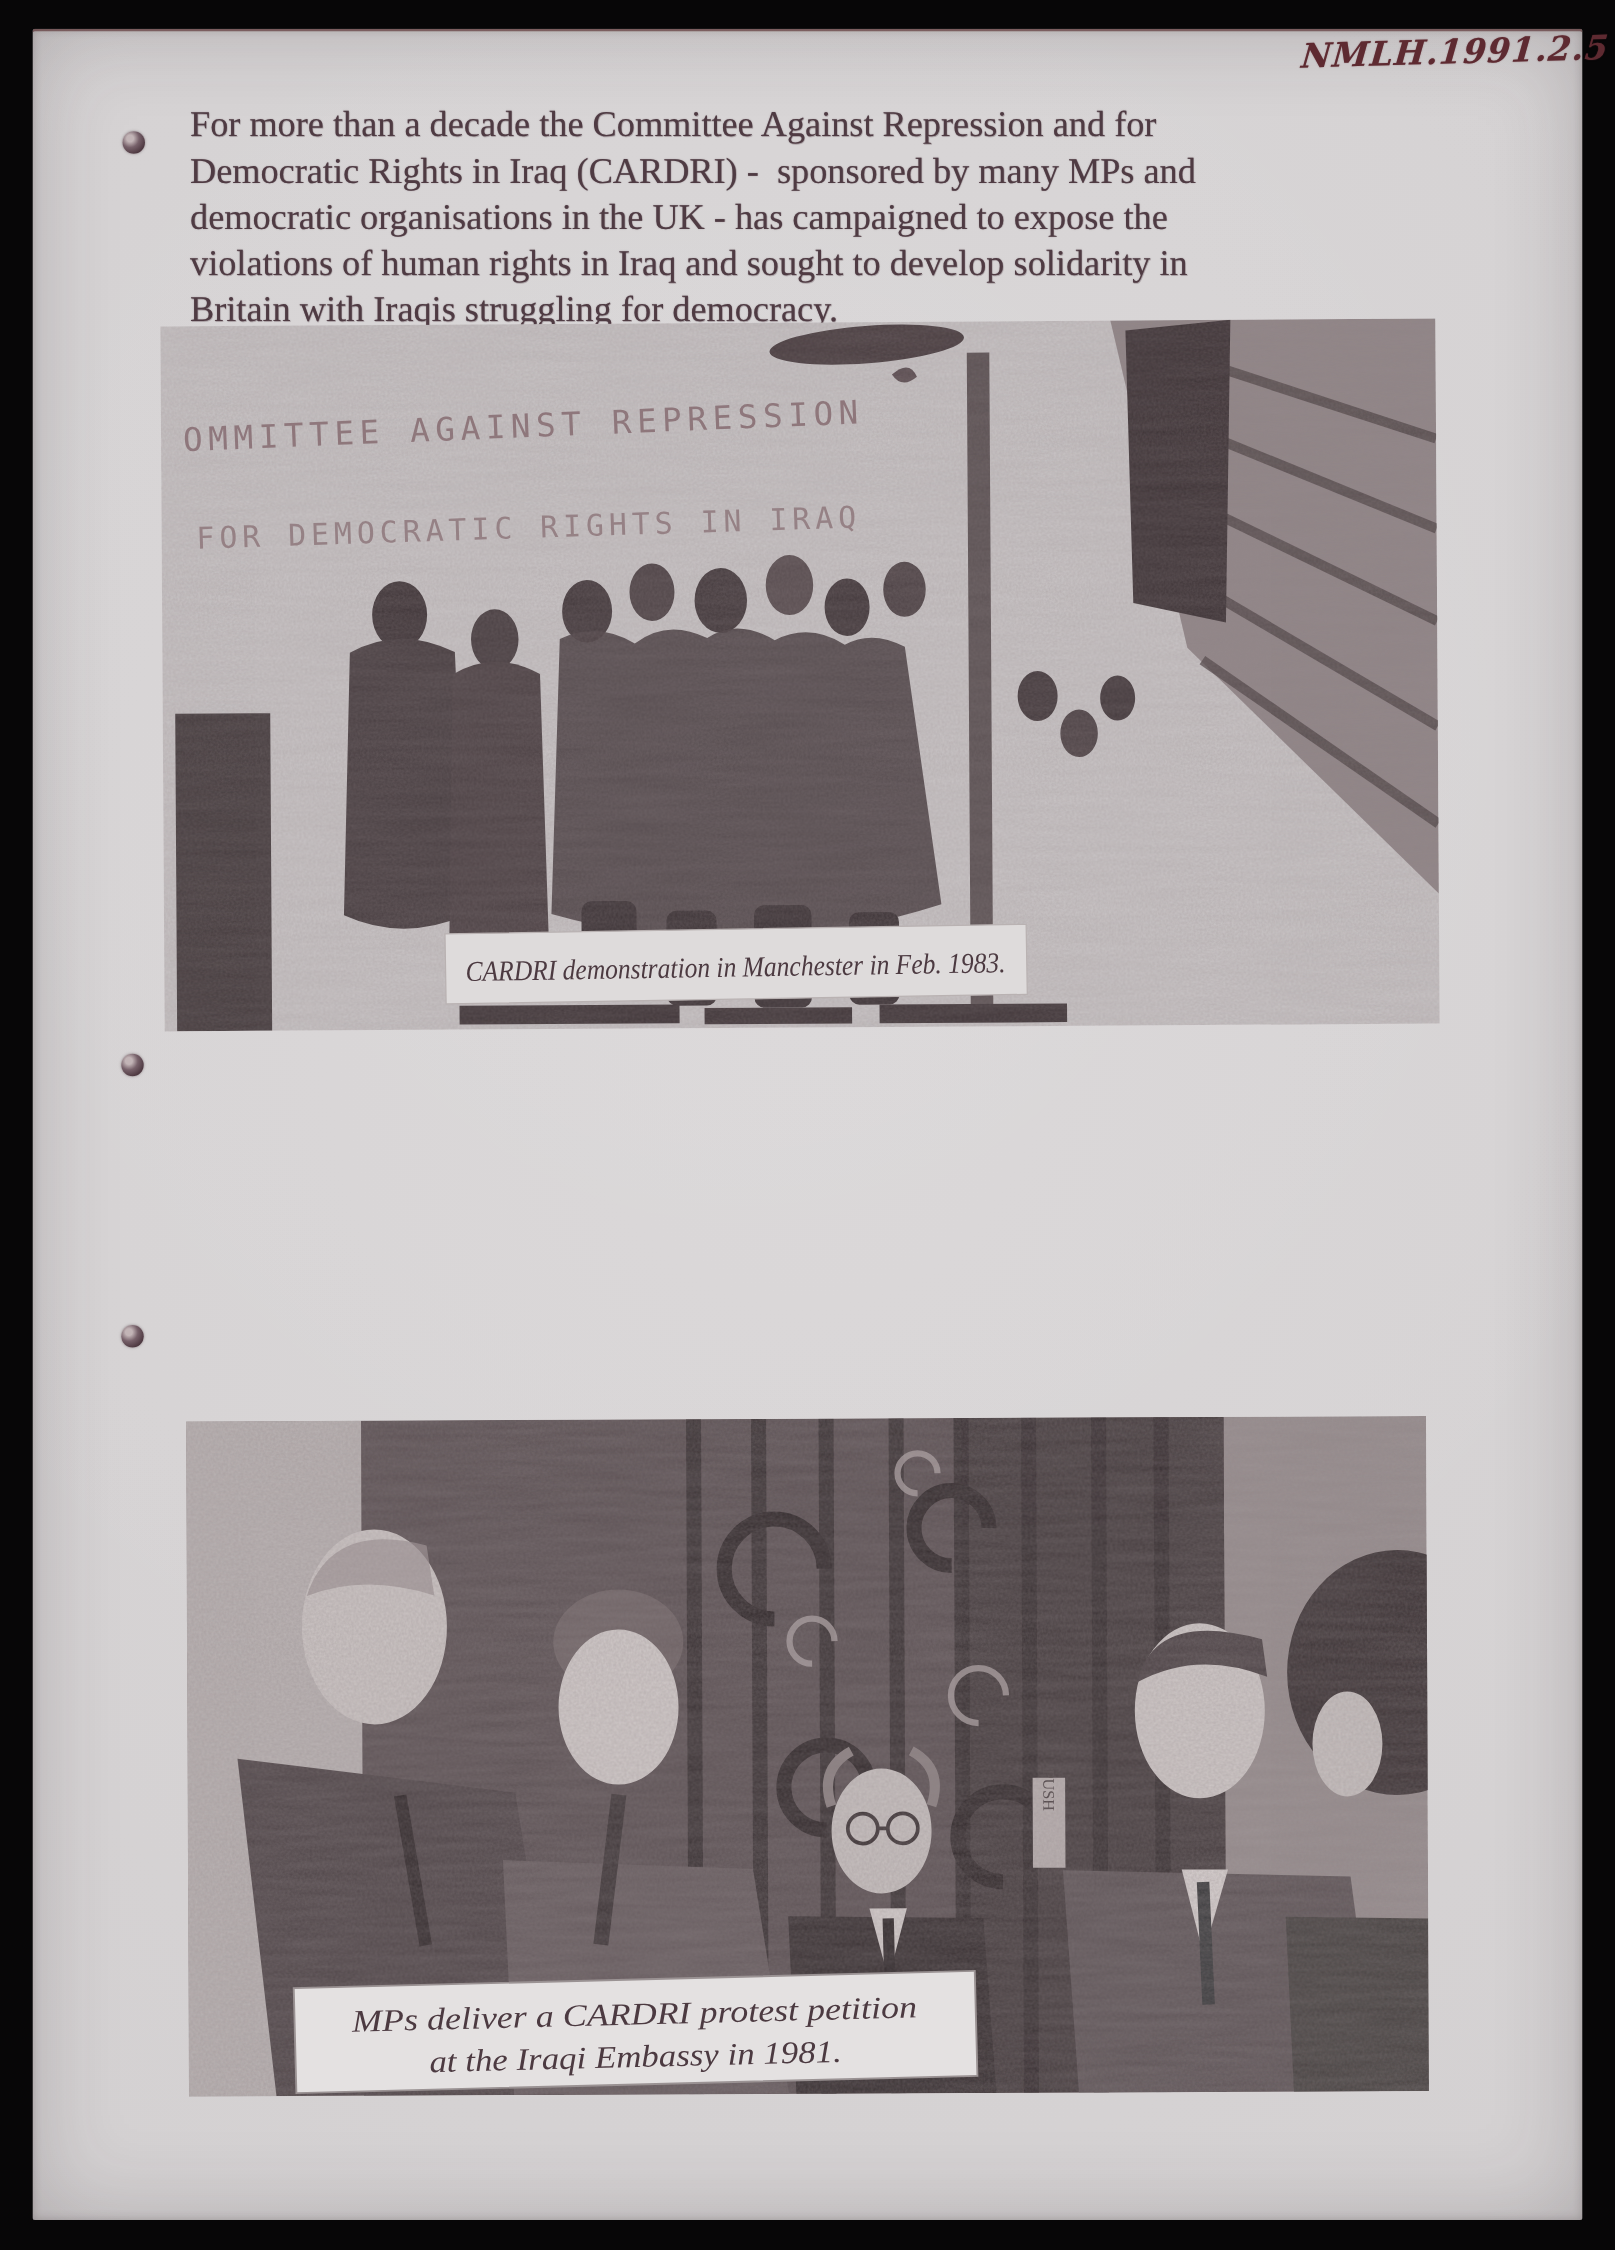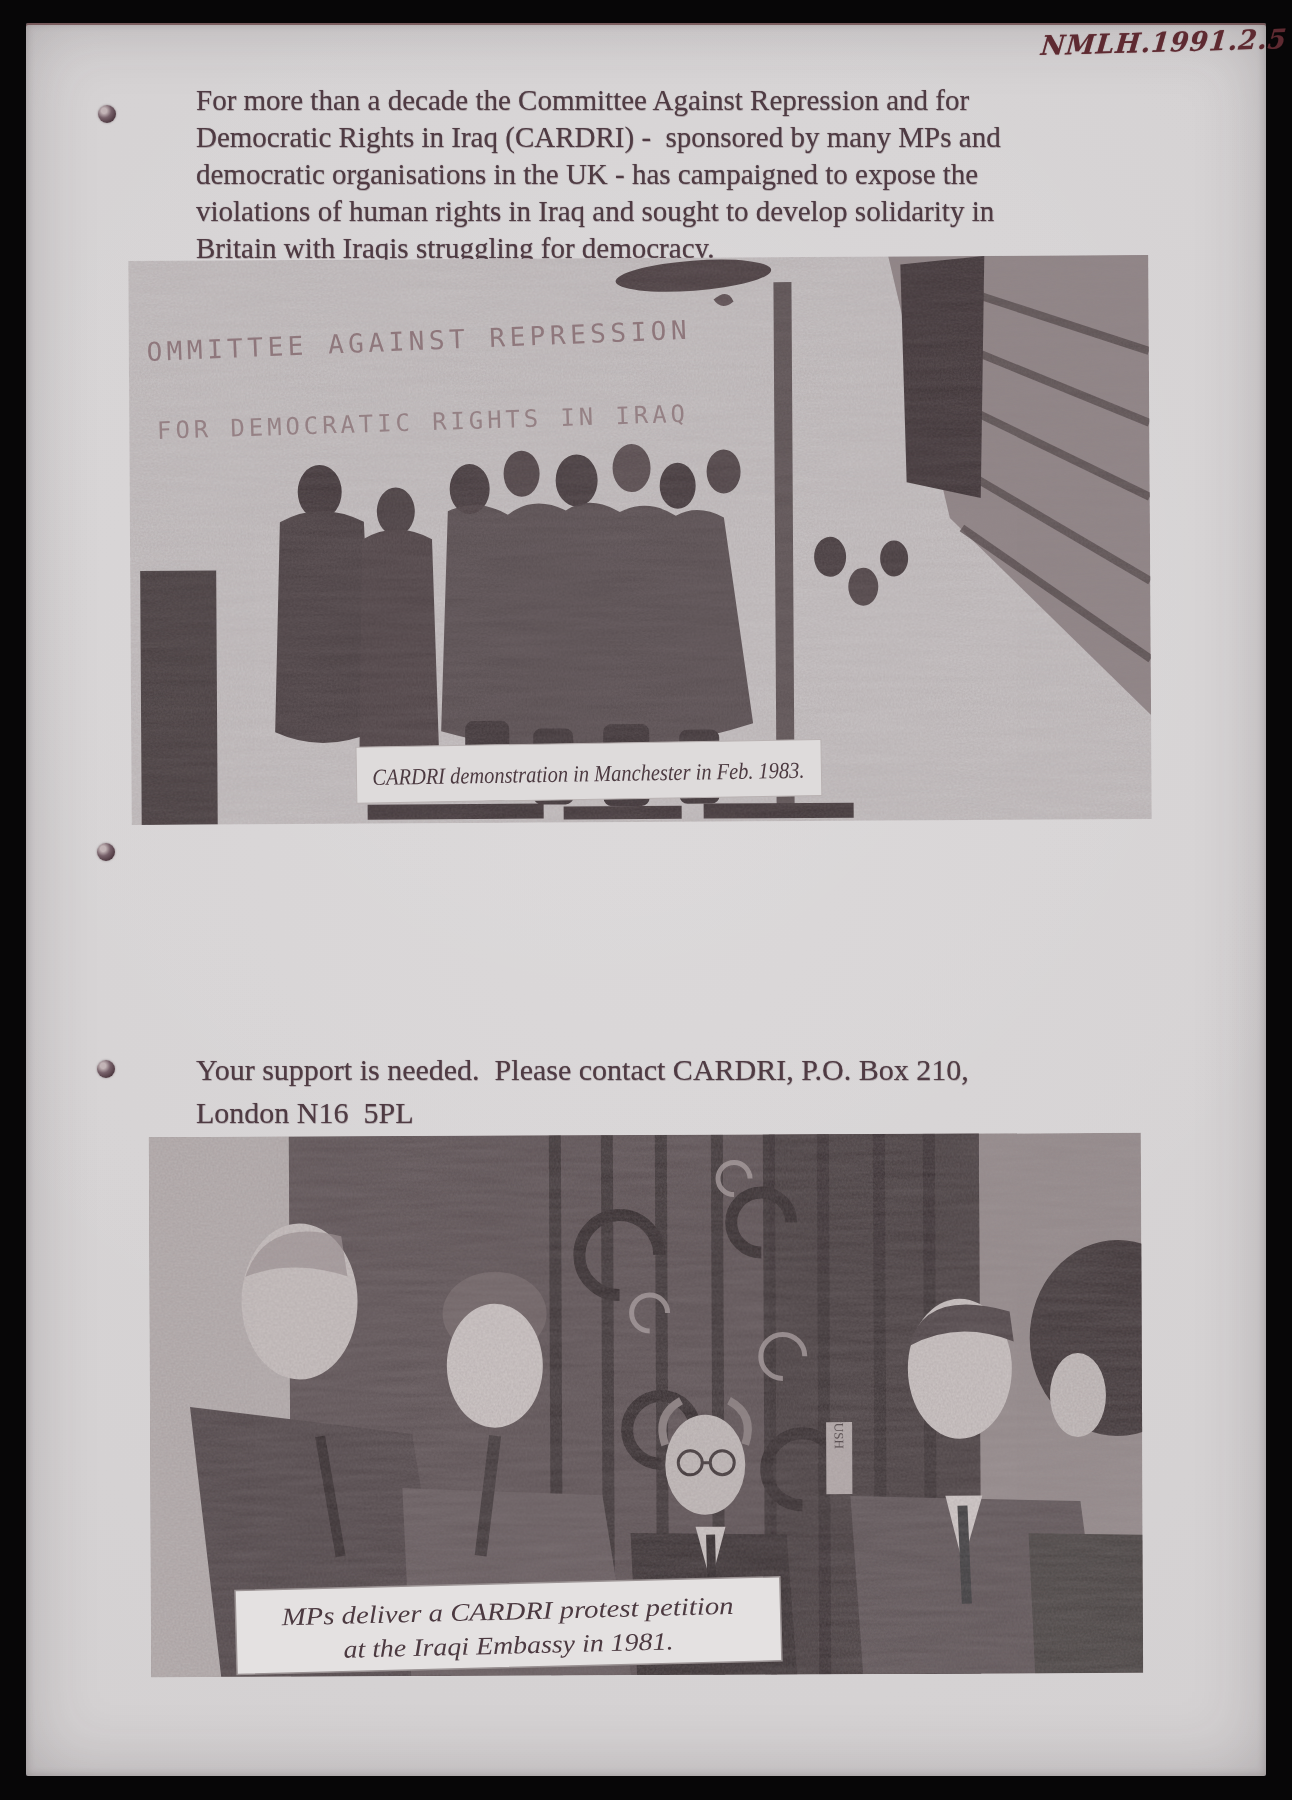--- a/index.html
+++ b/index.html
@@ -30,21 +30,20 @@
   .bullet{
     position:absolute;width:18px;height:18px;border-radius:50%;
     background:radial-gradient(circle at 34% 32%, #c2b4b6 0 16%, #77616a 42%, #49343c 78%, #3c2930 100%);
     box-shadow:0 0 2px rgba(60,41,48,.5);
   }
   .para{
     position:absolute;left:126px;width:960px;
     color:#4f3b43;
     white-space:pre-wrap;
     text-shadow:0 0 1px rgba(79,59,67,.55), 0.5px 0.5px 0 rgba(79,59,67,.25);
-    margin-left:44px;
   }
   .p1{top:59px;font-size:29px;line-height:37px;}
   .p2{top:810px;font-size:30px;line-height:40px;}
   .p3{top:1025px;font-size:30px;line-height:43px;}
   .photo{position:absolute;display:block;}
   .photo1{left:104px;top:235px;transform:rotate(-0.35deg);}
   .photo2{left:124px;top:1112px;transform:rotate(-0.25deg);}
   svg text{font-family:"Liberation Serif", serif;}
   .stencil{font-family:"DejaVu Sans Mono", monospace;}
 </style>
@@ -131,22 +130,20 @@
       <g transform="rotate(-0.6 457 513)">
         <rect x="225" y="485" width="465" height="56" fill="#dedbdb" stroke="#b9b2b2" stroke-width="1"></rect>
         <text x="457" y="523" font-size="23" font-style="italic" fill="#4c3a41" text-anchor="middle" textLength="432" lengthAdjust="spacingAndGlyphs">CARDRI demonstration in Manchester in Feb. 1983.</text>
       </g>
     </g>
   </svg>
 
   <div class="bullet" style="left:71px;top:820px;"></div>
 
   <div class="bullet" style="left:71px;top:1037px;"></div>
-  <div class="para p3">Your support is needed.  Please contact CARDRI, P.O. Box 210,
-London N16  5PL</div>
 
   <svg class="photo photo2" width="992" height="540" viewBox="0 0 992 540">
     <defs>
       <filter id="grainB" x="-5%" y="-5%" width="110%" height="110%">
         <feTurbulence type="fractalNoise" baseFrequency="0.5" numOctaves="3" seed="11" stitchTiles="stitch"></feTurbulence>
         <feColorMatrix type="matrix" values="0 0 0 0 0.26  0 0 0 0 0.22  0 0 0 0 0.23  0 0 0 0.9 0"></feColorMatrix>
       </filter>
       <filter id="streakB" x="-5%" y="-5%" width="110%" height="110%">
         <feTurbulence type="fractalNoise" baseFrequency="0.014 0.18" numOctaves="2" seed="5" stitchTiles="stitch"></feTurbulence>
         <feColorMatrix type="matrix" values="0 0 0 0 0.55  0 0 0 0 0.50  0 0 0 0 0.51  0 0 0 0.45 0"></feColorMatrix>

